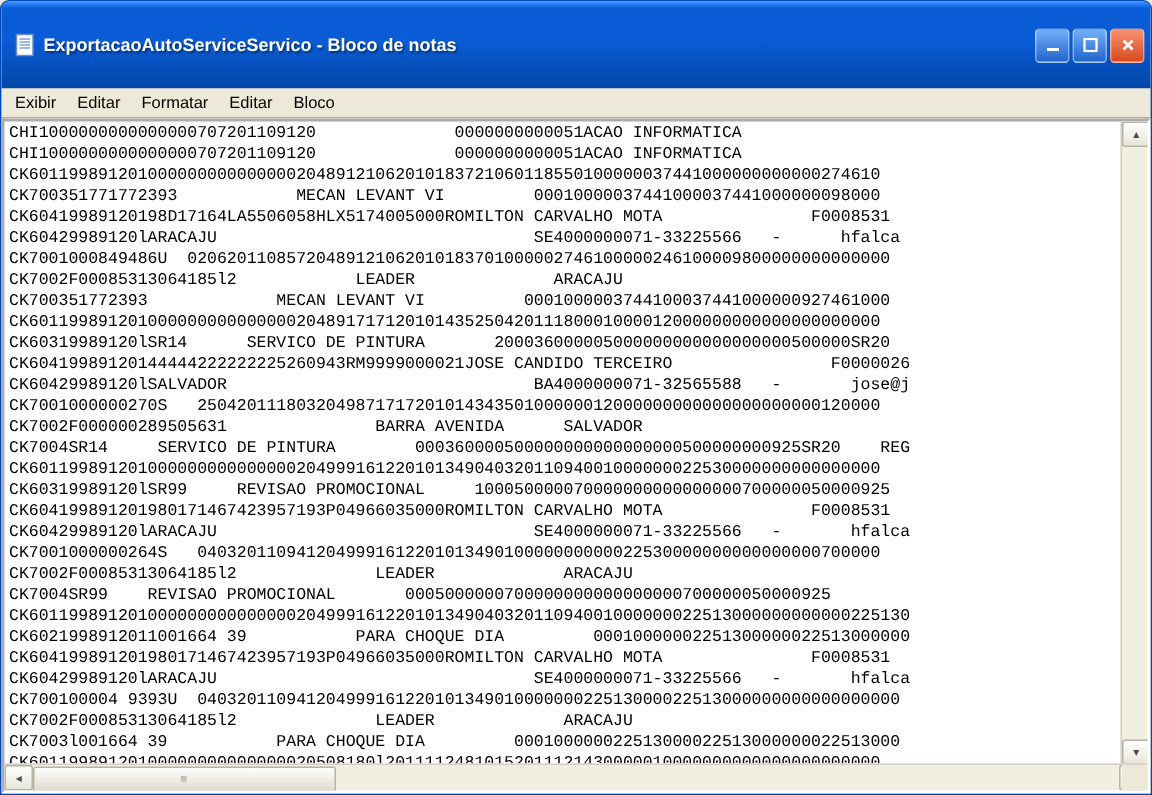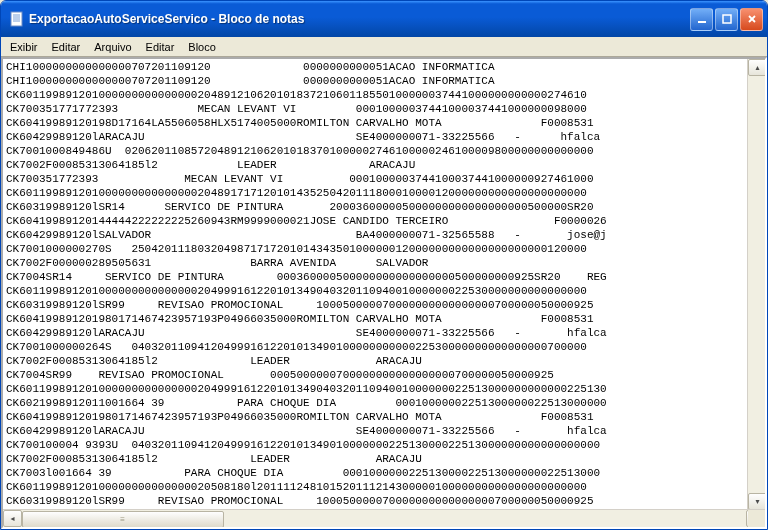--- a/index.html
+++ b/index.html
@@ -1,17 +1,17 @@
 <!DOCTYPE html>
 <html><head>
 <meta charset="utf-8">
 <style>
   html,body{margin:0;padding:0;font-family:"Tahoma","Segoe UI",sans-serif;font-size:11px;background:#ece9d8;}
   .window{width:768px;height:530px;box-sizing:border-box;border:1px solid #0046b7;border-radius:6px 6px 0 0;overflow:hidden;background:#ece9d8;display:flex;flex-direction:column;}
-  .titlebar{height:28px;background:linear-gradient(to bottom,#3a93ff 0%,#0a5bd6 8%,#0a5bd6 45%,#0246a6 100%);display:flex;align-items:center;padding:4px 4px;color:white;}
+  .titlebar{height:28px;background:linear-gradient(to bottom,#3a93ff 0%,#0a5bd6 8%,#0a5bd6 45%,#0246a6 100%);display:flex;align-items:center;padding:15px 4px;color:white;}
   .title-icon{width:16px;height:16px;margin:0 4px;}
   .title-text{flex:1;font-weight:bold;font-size:12px;text-shadow:1px 1px 1px rgba(0,0,0,0.4);white-space:nowrap;overflow:hidden;}
   .win-buttons{display:flex;gap:2px;}
   .win-btn{width:21px;height:21px;border-radius:3px;border:1px solid #fff6;display:flex;align-items:center;justify-content:center;color:white;font-weight:bold;font-size:10px;}
   .win-btn.min,.win-btn.max{background:linear-gradient(to bottom,#72aef7,#2266cf);}
   .win-btn.close{background:linear-gradient(to bottom,#f7906f,#d74a1e);}
   .menubar{height:19px;background:#ece9d8;border-bottom:1px solid #aca899;display:flex;align-items:center;padding:0 2px;font-size:11px;}
   .menu-item{padding:1px 7px;cursor:default;}
   .client{flex:1;background:white;border:2px inset #fff;margin:0;position:relative;overflow:hidden;display:flex;flex-direction:column;}
   .content{flex:1;overflow:hidden;white-space:pre;font-family:"Lucida Console","Courier New",monospace;font-size:11px;line-height:14px;padding:1px 3px;color:#000;}
@@ -56,21 +56,21 @@
             <line x1="2" y1="2" x2="8" y2="8" stroke="white" stroke-width="1.8"></line>
             <line x1="8" y1="2" x2="2" y2="8" stroke="white" stroke-width="1.8"></line>
           </svg>
         </div>
     </div>
   </div>
 
   <div class="menubar">
     <span class="menu-item">Exibir</span>
     <span class="menu-item">Editar</span>
-    <span class="menu-item">Arquivo</span>
+    <span class="menu-item">Formatar</span>
     <span class="menu-item">Editar</span>
     <span class="menu-item">Bloco</span>
   </div>
 
   <div class="client">
     <div class="content" id="content">CHI1000000000000000707201109120              0000000000051ACAO INFORMATICA
 CHI1000000000000000707201109120              0000000000051ACAO INFORMATICA
 CK60119989120100000000000000020489121062010183721060118550100000037441000000000000274610
 CK700351771772393            MECAN LEVANT VI         00010000037441000037441000000098000
 CK60419989120198D17164LA5506058HLX5174005000ROMILTON CARVALHO MOTA               F0008531

